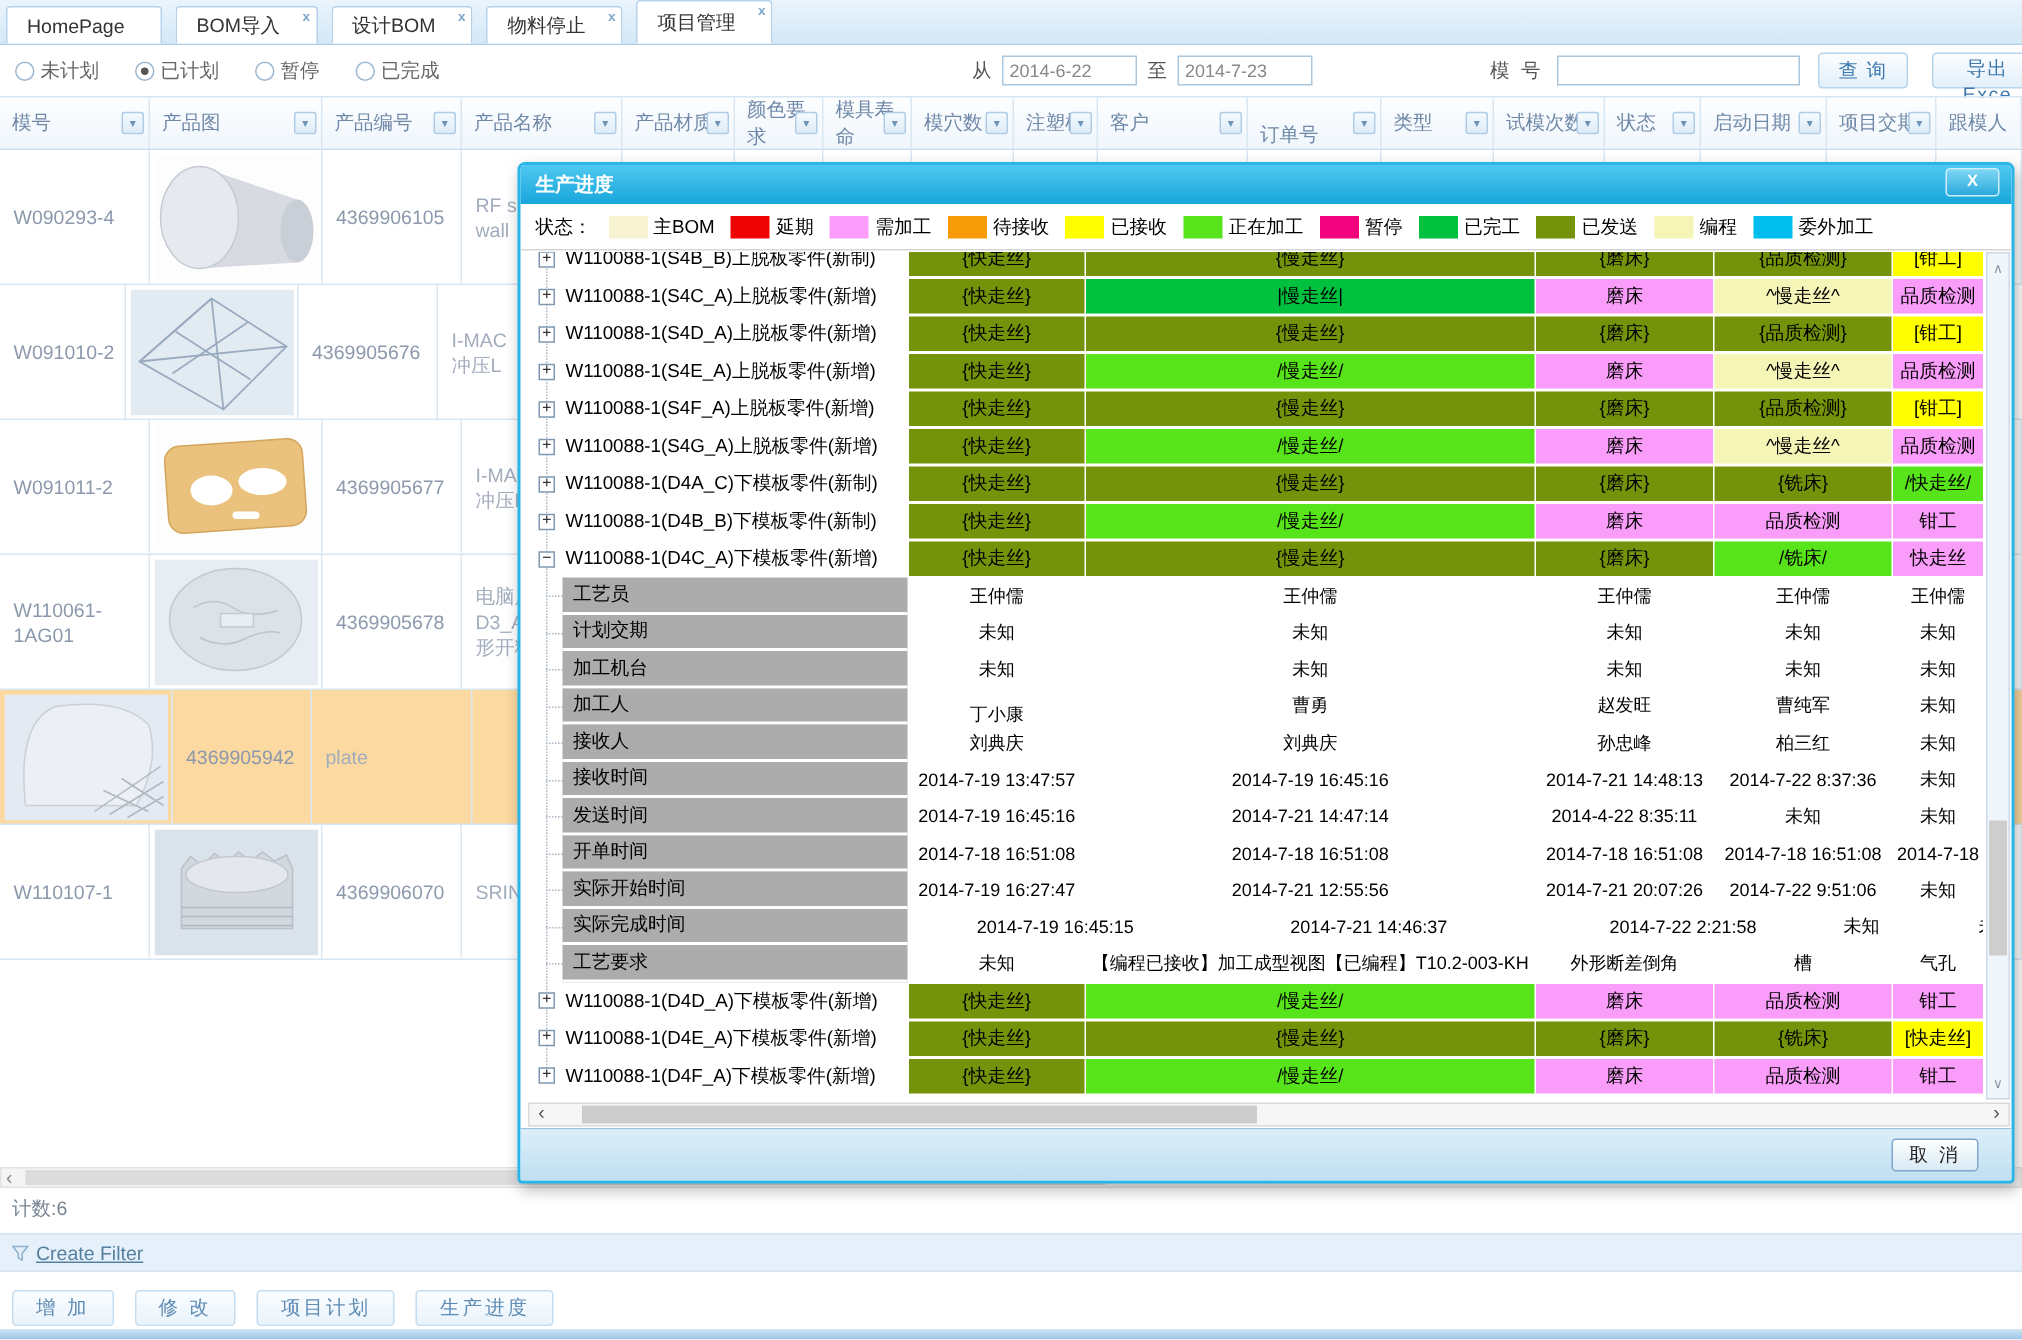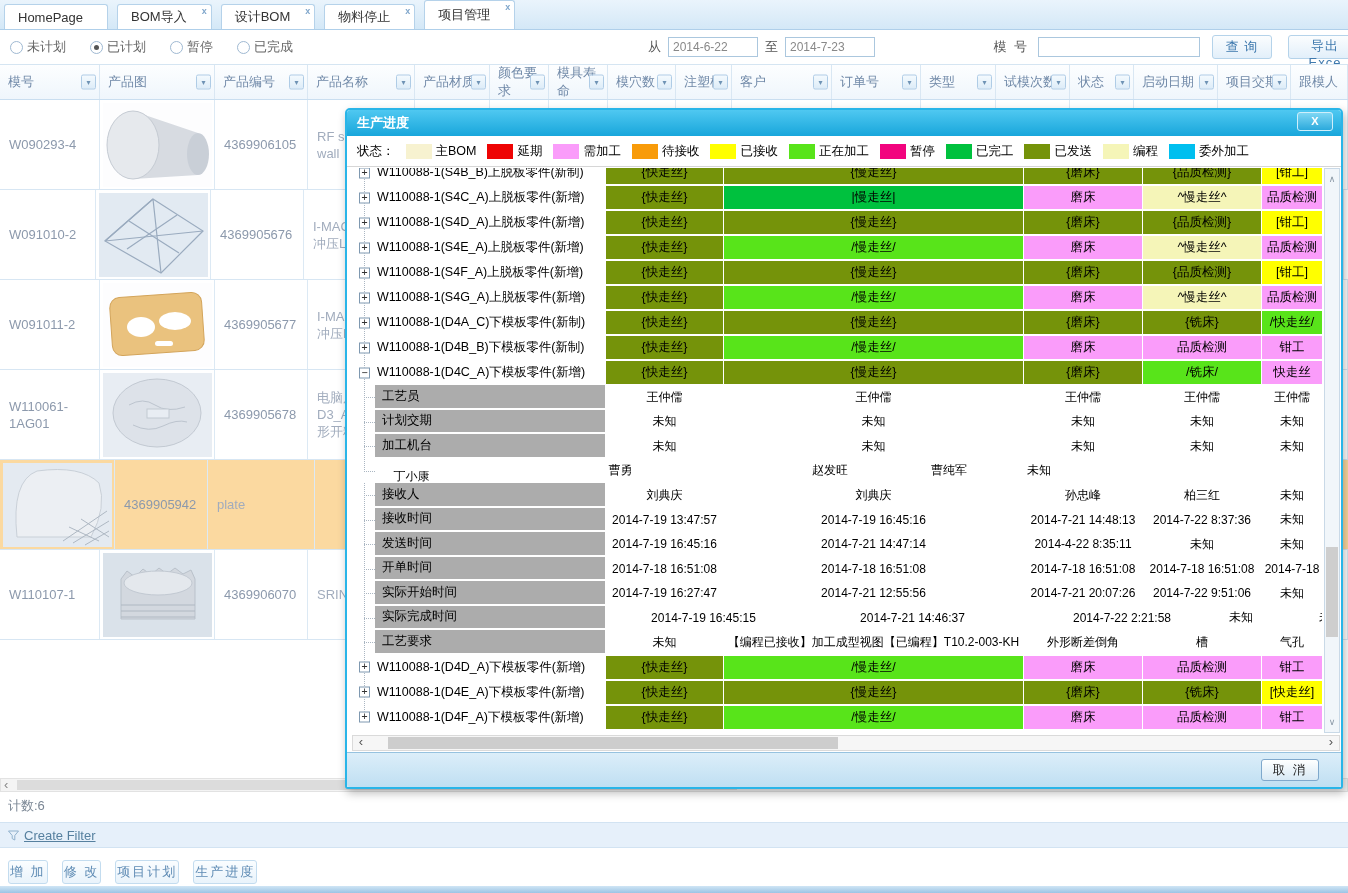--- a/index.html
+++ b/index.html
@@ -51,21 +51,21 @@
   .mainhscroll{position:absolute;left:0;top:778px;width:1348px;height:14px;background:#F4F4F4;
                border:1px solid #E2E2E2;box-sizing:border-box}
   .mainhscroll .arr{position:absolute;left:3px;top:-1px;font-size:13px;color:#8A8A8A;line-height:14px}
   .mainhscroll .thumb{position:absolute;left:16px;top:1px;height:10px;width:720px;background:#DCDCDC}
   .count{position:absolute;left:8px;top:797px;font-size:13px;color:#7A8694}
   .fbbar{position:absolute;left:0;top:822px;width:1348px;height:26px;box-sizing:border-box;background:#E6F0FA;
          border-top:1px solid #D2E3F2;border-bottom:1px solid #D2E3F2;display:flex;align-items:center;
          padding-left:8px;gap:5px}
   .fblink{font-size:13px;color:#56809F;text-decoration:underline;cursor:pointer}
   .actionbar{position:absolute;left:0;top:858px;width:100%;height:28px;display:flex;gap:14px;padding-left:8px;align-items:center}
-  .abtn{height:24px;padding:0 1px;background:linear-gradient(#FAFDFF,#E9F3FB);border:1px solid #C3DCEF;
+  .abtn{height:24px;padding:0 15px;background:linear-gradient(#FAFDFF,#E9F3FB);border:1px solid #C3DCEF;
         border-radius:3px;color:#5E8BB4;font-size:13px;letter-spacing:2px;font-family:inherit}
   .bstrip{position:absolute;left:0;top:886px;width:100%;height:7px;background:linear-gradient(#CFE5F5,#9CC4E4)}
   
   .modal{position:absolute;left:345px;top:108px;width:998px;height:681px;background:#fff;box-sizing:border-box;
          border:2px solid #29B5E8;border-radius:5px 5px 3px 3px;box-shadow:2px 4px 10px rgba(0,0,0,.28);z-index:10}
   .mtitle{height:26px;background:linear-gradient(#4FC8F1,#18A6DB);border-radius:3px 3px 0 0;display:flex;
           align-items:center;padding-left:10px;color:#fff;font-weight:bold;font-size:13px;position:relative}
   .mclose{position:absolute;right:8px;top:2px;width:36px;height:19px;box-sizing:border-box;
           background:linear-gradient(#7ED7F4,#2BA9DC);border:1px solid #CFEFFB;border-radius:3px;
           color:#fff;font-size:11px;font-weight:bold;text-align:center;line-height:17px;cursor:pointer}
@@ -199,21 +199,21 @@
       <div class="hfilter">▾</div>
     </div>
     <div class="hcell" style="width: 56px;">
       <span>注塑机</span>
       <div class="hfilter">▾</div>
     </div>
     <div class="hcell" style="width: 100px;">
       <span>客户</span>
       <div class="hfilter">▾</div>
     </div>
-    <div class="hcell" style="width: 89px;">
+    <div class="hcell" style="width: 89px; align-items: flex-end;">
       <span>订单号</span>
       <div class="hfilter">▾</div>
     </div>
     <div class="hcell" style="width: 75px;">
       <span>类型</span>
       <div class="hfilter">▾</div>
     </div>
     <div class="hcell" style="width: 74px;">
       <span>试模次数</span>
       <div class="hfilter">▾</div>
@@ -254,21 +254,21 @@
       <div class="tcell" style="width: 100px;"></div>
       <div class="tcell" style="width: 89px;"></div>
       <div class="tcell" style="width: 75px;"></div>
       <div class="tcell" style="width: 74px;"></div>
       <div class="tcell" style="width: 64px;"></div>
       <div class="tcell" style="width: 84px;"></div>
       <div class="tcell" style="width: 73px;"></div>
       <div class="tcell" style="width: 57px;"></div>
     </div>
     <div class="trow">
-      <div class="tcell" style="width: 96px;">W091010-2</div>
+      <div class="tcell" style="width: 84px;">W091010-2</div>
       <div class="tcell imgcell" style="width: 115px;"><svg width="109" height="84" viewBox="0 0 109 84">
           <rect width="109" height="84" fill="#E2EAF2"></rect>
           <g fill="none" stroke="#9AABBF" stroke-width="1.2">
             <path d="M54 6 L104 38 L62 80 L6 48 Z"></path>
             <path d="M54 6 L6 48 M54 6 L62 80 M104 38 L6 48"></path>
             <path d="M30 28 L80 60 M78 22 L28 56"></path>
           </g>
         </svg></div>
       <div class="tcell" style="width: 93px;">4369905676</div>
       <div class="tcell namecell" style="width: 107px;">I-MAC
@@ -582,20 +582,21 @@
         </div>
         <div class="drow">
           <div class="dlabel">加工机台</div>
           <div class="dval" style="width: 117px;">未知</div>
           <div class="dval" style="width: 299px;">未知</div>
           <div class="dval" style="width: 118px;">未知</div>
           <div class="dval" style="width: 118px;">未知</div>
           <div class="dval" style="width: 60px;">未知</div>
         </div>
         <div class="drow">
+          <div class="dlabel">加工人</div>
           <div class="dval" style="width: 117px; margin-top: 12px;">丁小康</div>
           <div class="dval" style="width: 299px;">曹勇</div>
           <div class="dval" style="width: 118px;">赵发旺</div>
           <div class="dval" style="width: 118px;">曹纯军</div>
           <div class="dval" style="width: 60px;">未知</div>
         </div>
         <div class="drow">
           <div class="dlabel">接收人</div>
           <div class="dval" style="width: 117px;">刘典庆</div>
           <div class="dval" style="width: 299px;">刘典庆</div>

